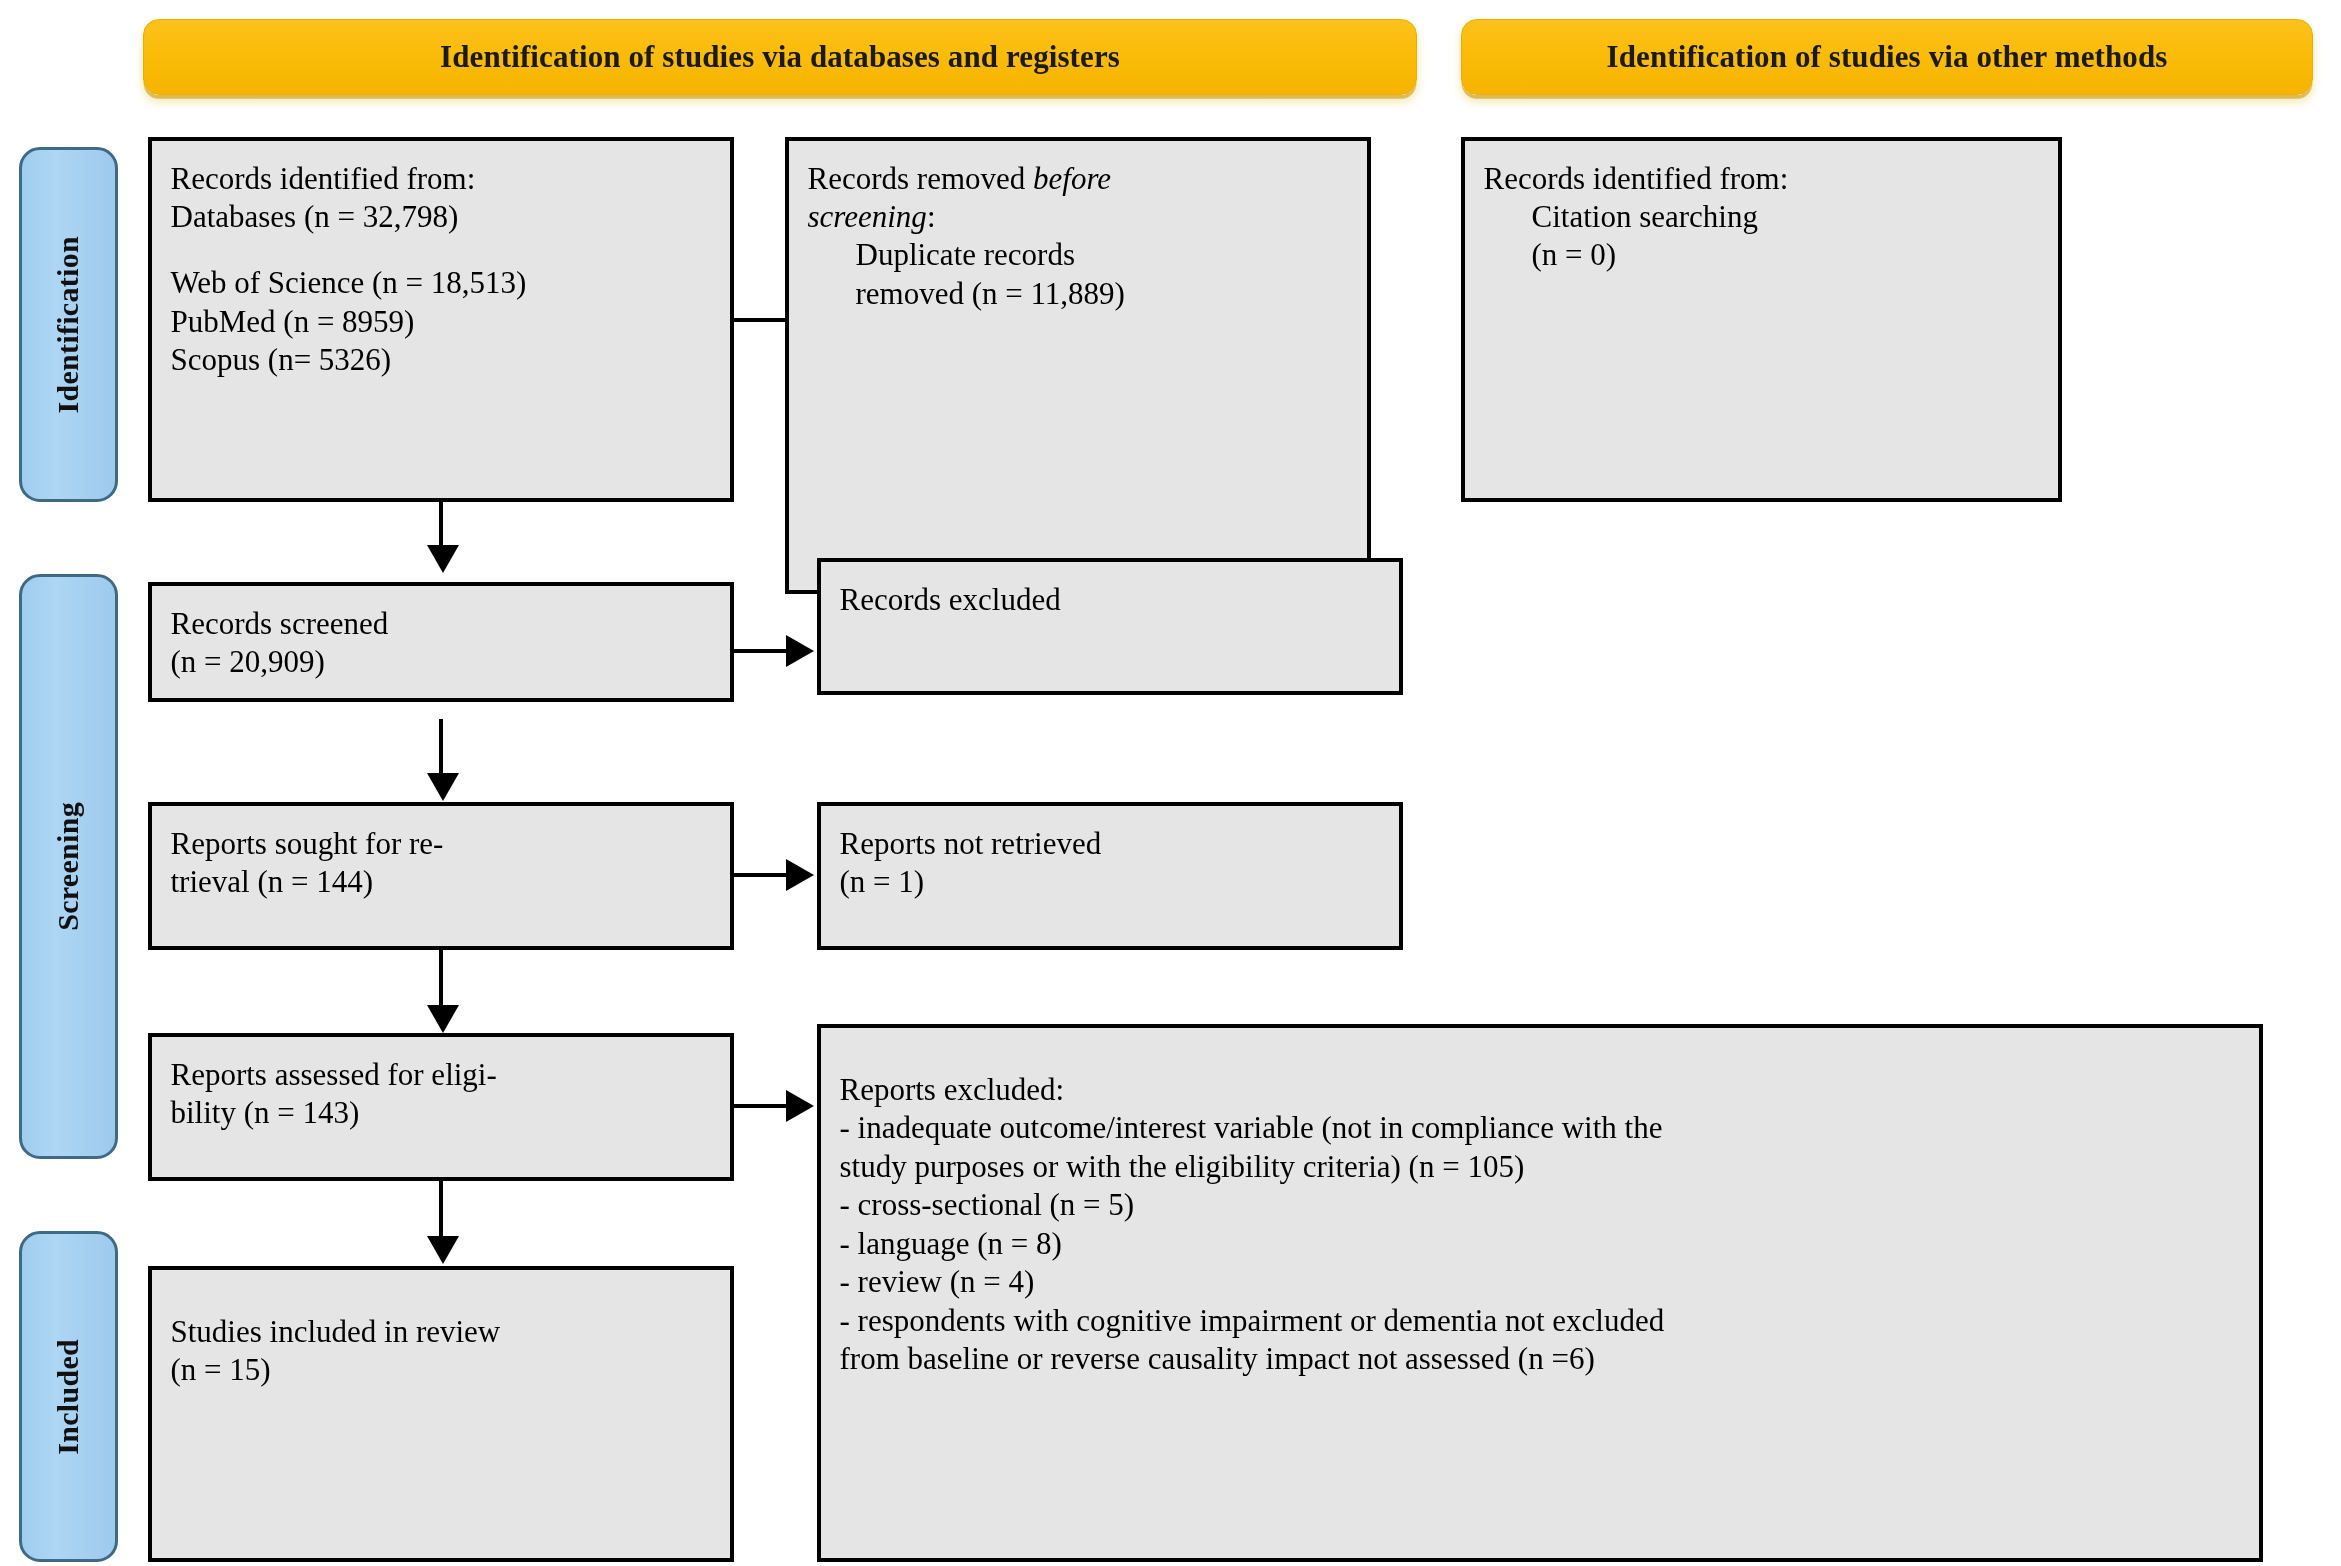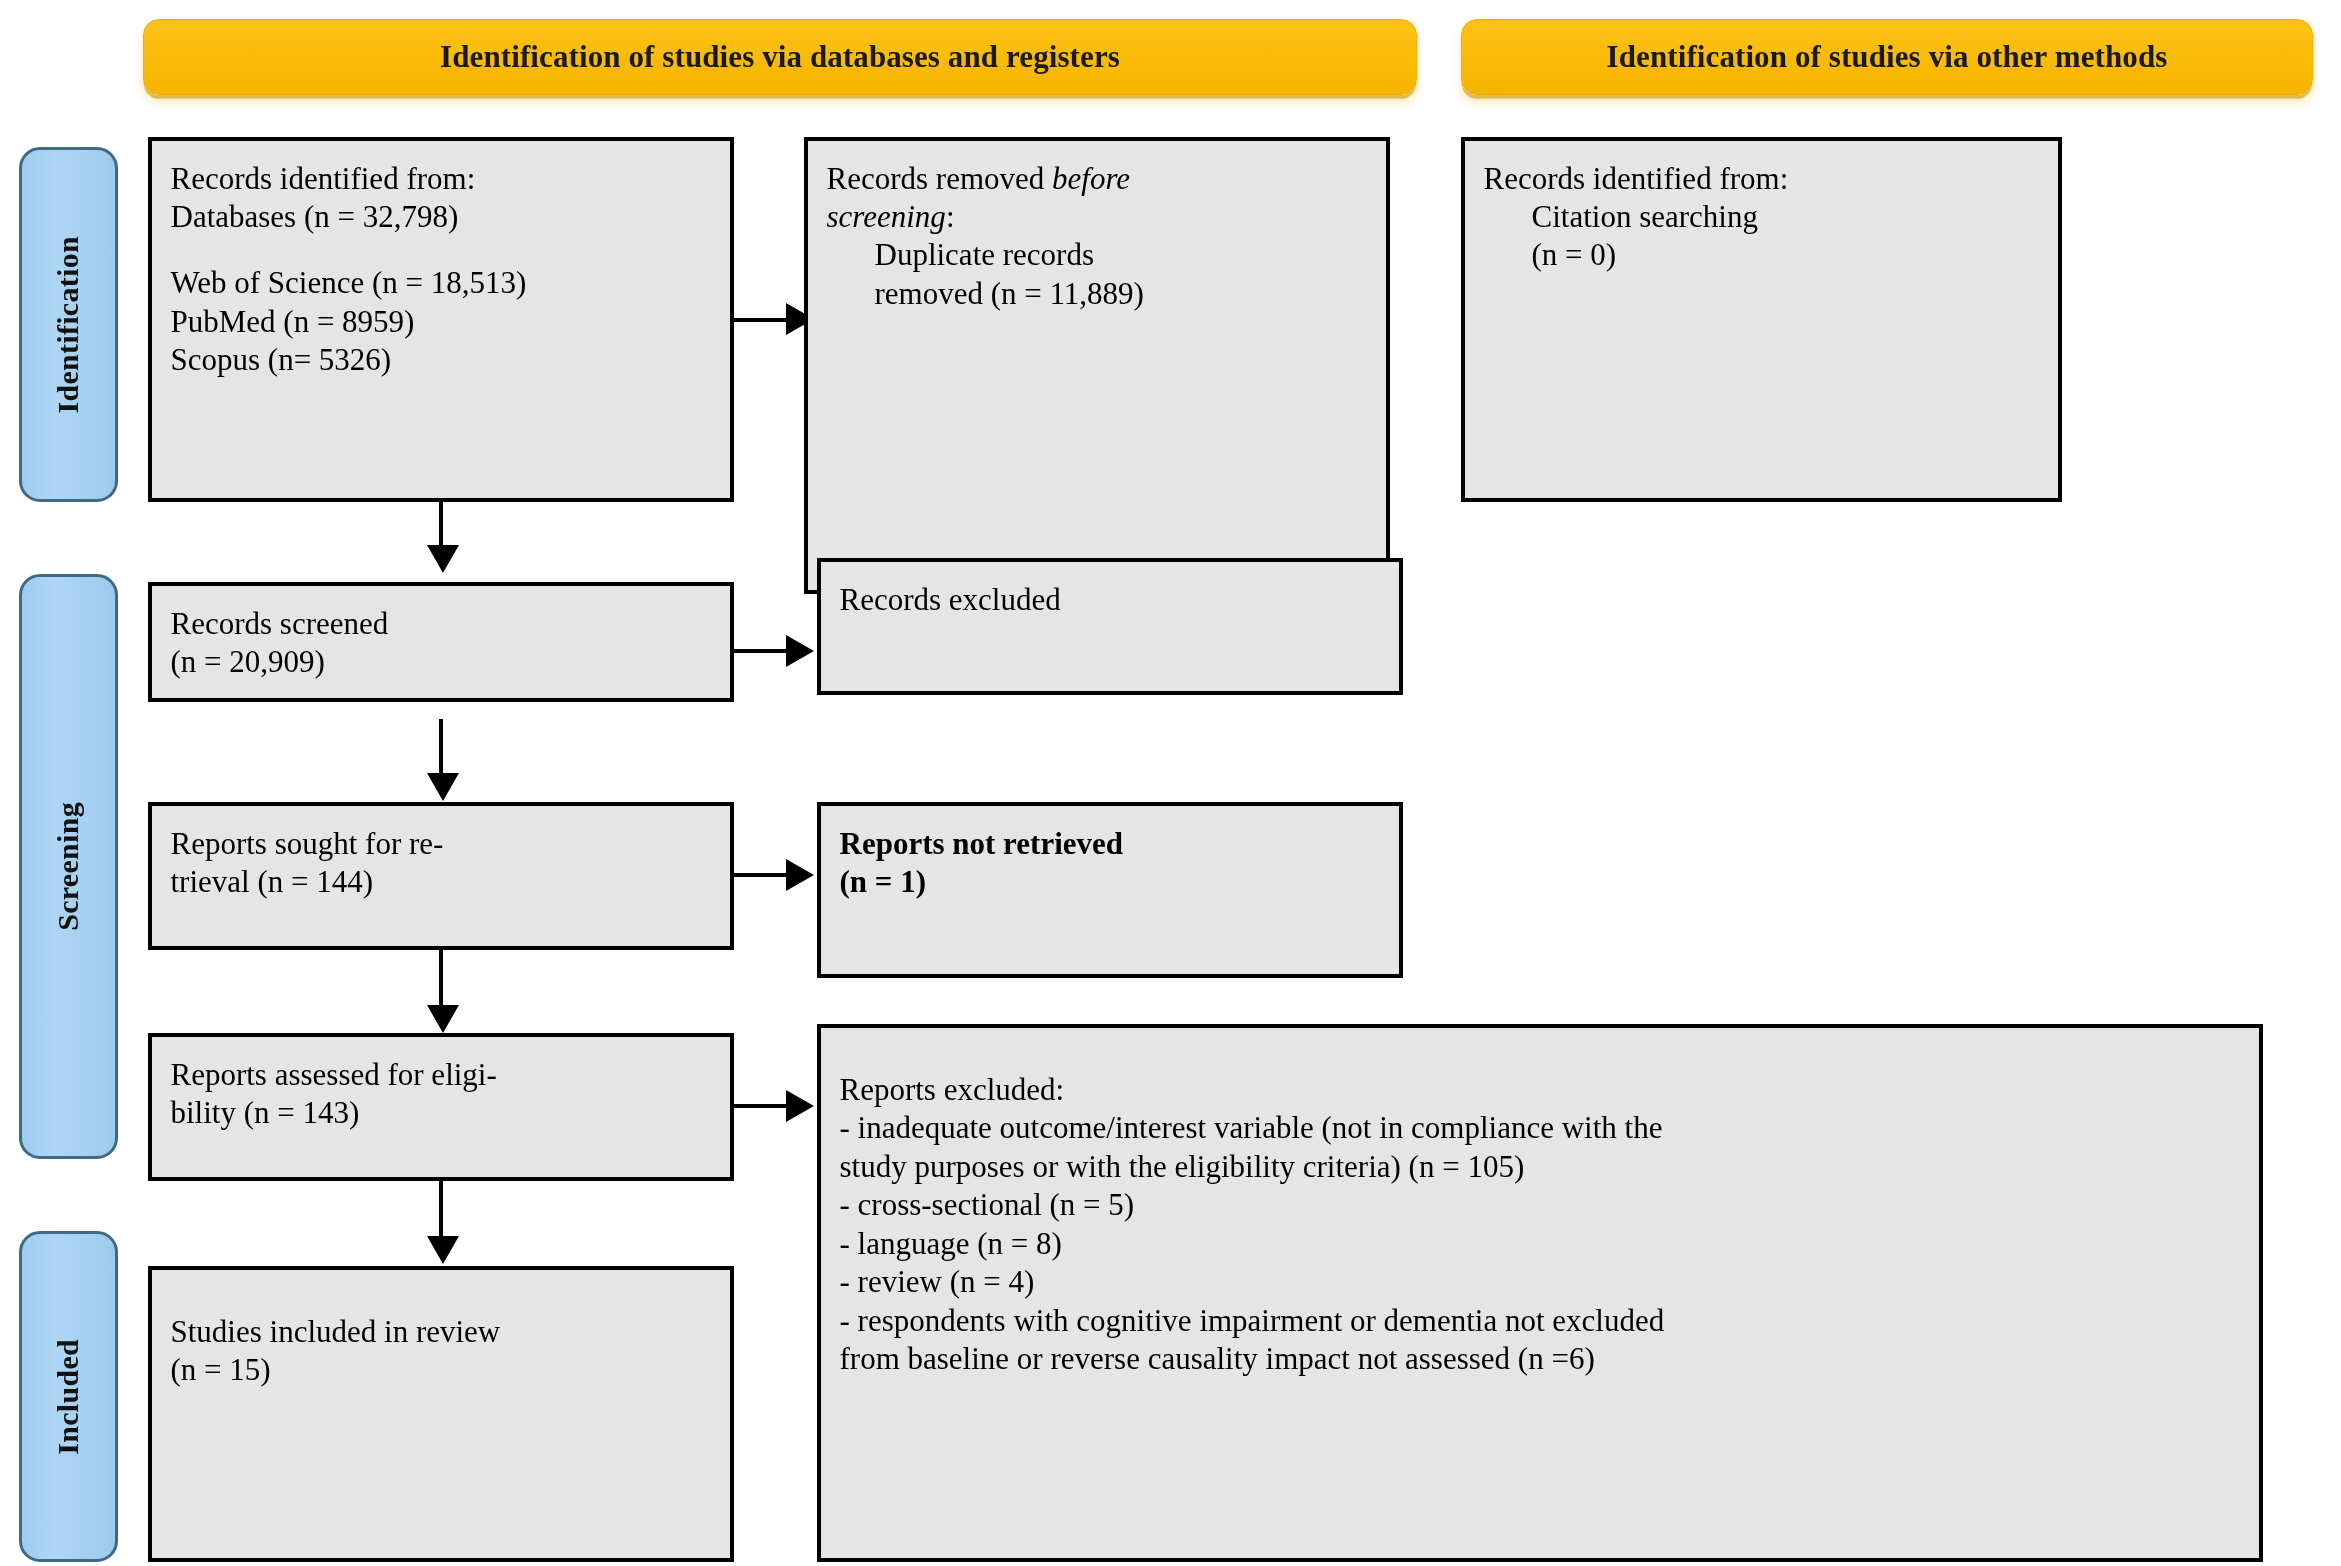--- a/index.html
+++ b/index.html
@@ -133,21 +133,21 @@
     <div class="line">Databases (n = 32,798)</div>
     <div class="gap"></div>
     <div class="line">Web of Science (n = 18,513)</div>
     <div class="line">PubMed (n = 8959)</div>
     <div class="line">Scopus (n= 5326)</div>
   </div>
 
   <div class="h-line" style="left:734px; top:318px; width:56px;"></div>
   <div class="h-arrow" style="left:786px; top:303px;"></div>
 
-  <div class="node" style="left:804px; top:137px; width:586px; height:457px;">
+  <div class="node" style="left:785px; top:137px; width:586px; height:457px;">
     <div class="line"><span>Records removed </span><em>before</em></div>
     <div class="line"><em>screening</em><span>:</span></div>
     <div class="line indent">Duplicate records</div>
     <div class="line indent">removed (n = 11,889)</div>
   </div>
 
   <div class="node" style="left:1461px; top:137px; width:601px; height:365px;">
     <div class="line">Records identified from:</div>
     <div class="line indent">Citation searching</div>
     <div class="line indent">(n = 0)</div>
@@ -172,21 +172,21 @@
   <div class="v-arrow" style="left:427px; top:773px;"></div>
 
   <div class="node" style="left:148px; top:802px; width:586px; height:148px;">
     <div class="line">Reports sought for re-</div>
     <div class="line">trieval (n = 144)</div>
   </div>
 
   <div class="h-line" style="left:734px; top:873px; width:56px;"></div>
   <div class="h-arrow" style="left:786px; top:859px;"></div>
 
-  <div class="node" style="left:817px; top:802px; width:586px; height:176px;font-weight:bold;">
+  <div class="node" style="left:817px; top:802px; width:586px; height:148px;">
     <div class="line">Reports not retrieved</div>
     <div class="line">(n = 1)</div>
   </div>
 
   <div class="v-line" style="left:439px; top:950px; height:59px;"></div>
   <div class="v-arrow" style="left:427px; top:1005px;"></div>
 
   <div class="node" style="left:148px; top:1033px; width:586px; height:148px;">
     <div class="line">Reports assessed for eligi-</div>
     <div class="line">bility (n = 143)</div>

